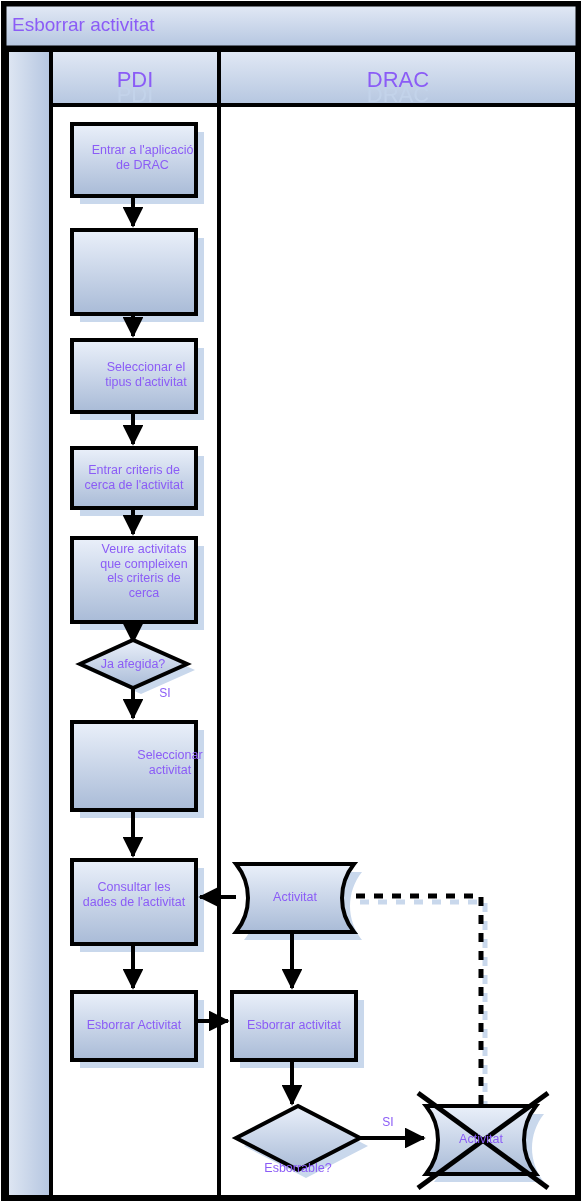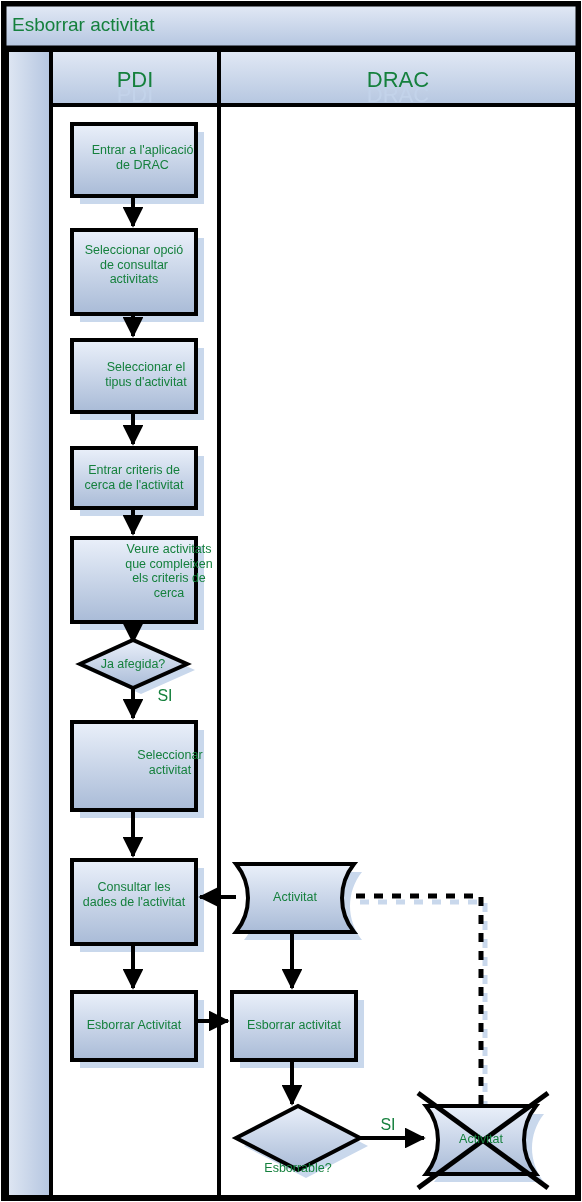--- a/index.html
+++ b/index.html
@@ -20,37 +20,37 @@
   #svgroot {
     position: absolute;
     left: 0;
     top: 0;
     width: 582px;
     height: 1202px;
   }
   .lbl {
     position: absolute;
     text-align: center;
-    color: #15803d;
+    color: #8b5cf6;
     line-height: 1.16;
     pointer-events: none;
     white-space: pre-line;
   }
   .lane-title {
     font-size: 22px;
   }
   .pool-title {
     font-size: 19px;
     text-align: left;
   }
   .node-label {
     font-size: 12.5px;
   }
   .edge-label {
-    font-size: 16px;
+    font-size: 12px;
   }
   .ghost {
     color: #c3d3ea;
   }
 </style>
 </head>
 <body>
 
 <div id="canvas">
 
@@ -203,31 +203,28 @@
 
   <div class="lbl lane-title ghost" style="left:61px; top:82px; width:148px;">PDI</div>
   <div class="lbl lane-title" style="left:56px; top:67px; width:158px;">PDI</div>
 
   <div class="lbl lane-title ghost" style="left:229px; top:82px; width:338px;">DRAC</div>
   <div class="lbl lane-title" style="left:224px; top:67px; width:348px;">DRAC</div>
 
   <div class="lbl node-label" style="left:74px; top:143px; width:137px;">Entrar a l'aplicació
 de DRAC</div>
 
-  <div class="lbl node-label" style="left:74px; top:243px; width:120px;">Seleccionar opció
-de consultar
-activitats</div>
 
   <div class="lbl node-label" style="left:74px; top:360px; width:144px;">Seleccionar el
 tipus d'activitat</div>
 
   <div class="lbl node-label" style="left:72px; top:463px; width:124px;">Entrar criteris de
 cerca de l'activitat</div>
 
-  <div class="lbl node-label" style="left:74px; top:542px; width:140px;margin-left:25px;">Veure activitats
+  <div class="lbl node-label" style="left:74px; top:542px; width:140px;">Veure activitats
 que compleixen
 els criteris de
 cerca</div>
 
   <div class="lbl node-label" style="left:73px; top:657px; width:120px;text-align:center;">Ja afegida?</div>
 
   <div class="lbl node-label" style="left:74px; top:748px; width:120px;padding-left:36px;">Seleccionar
 activitat</div>
 
   <div class="lbl node-label" style="left:70px; top:880px; width:128px;">Consultar les

